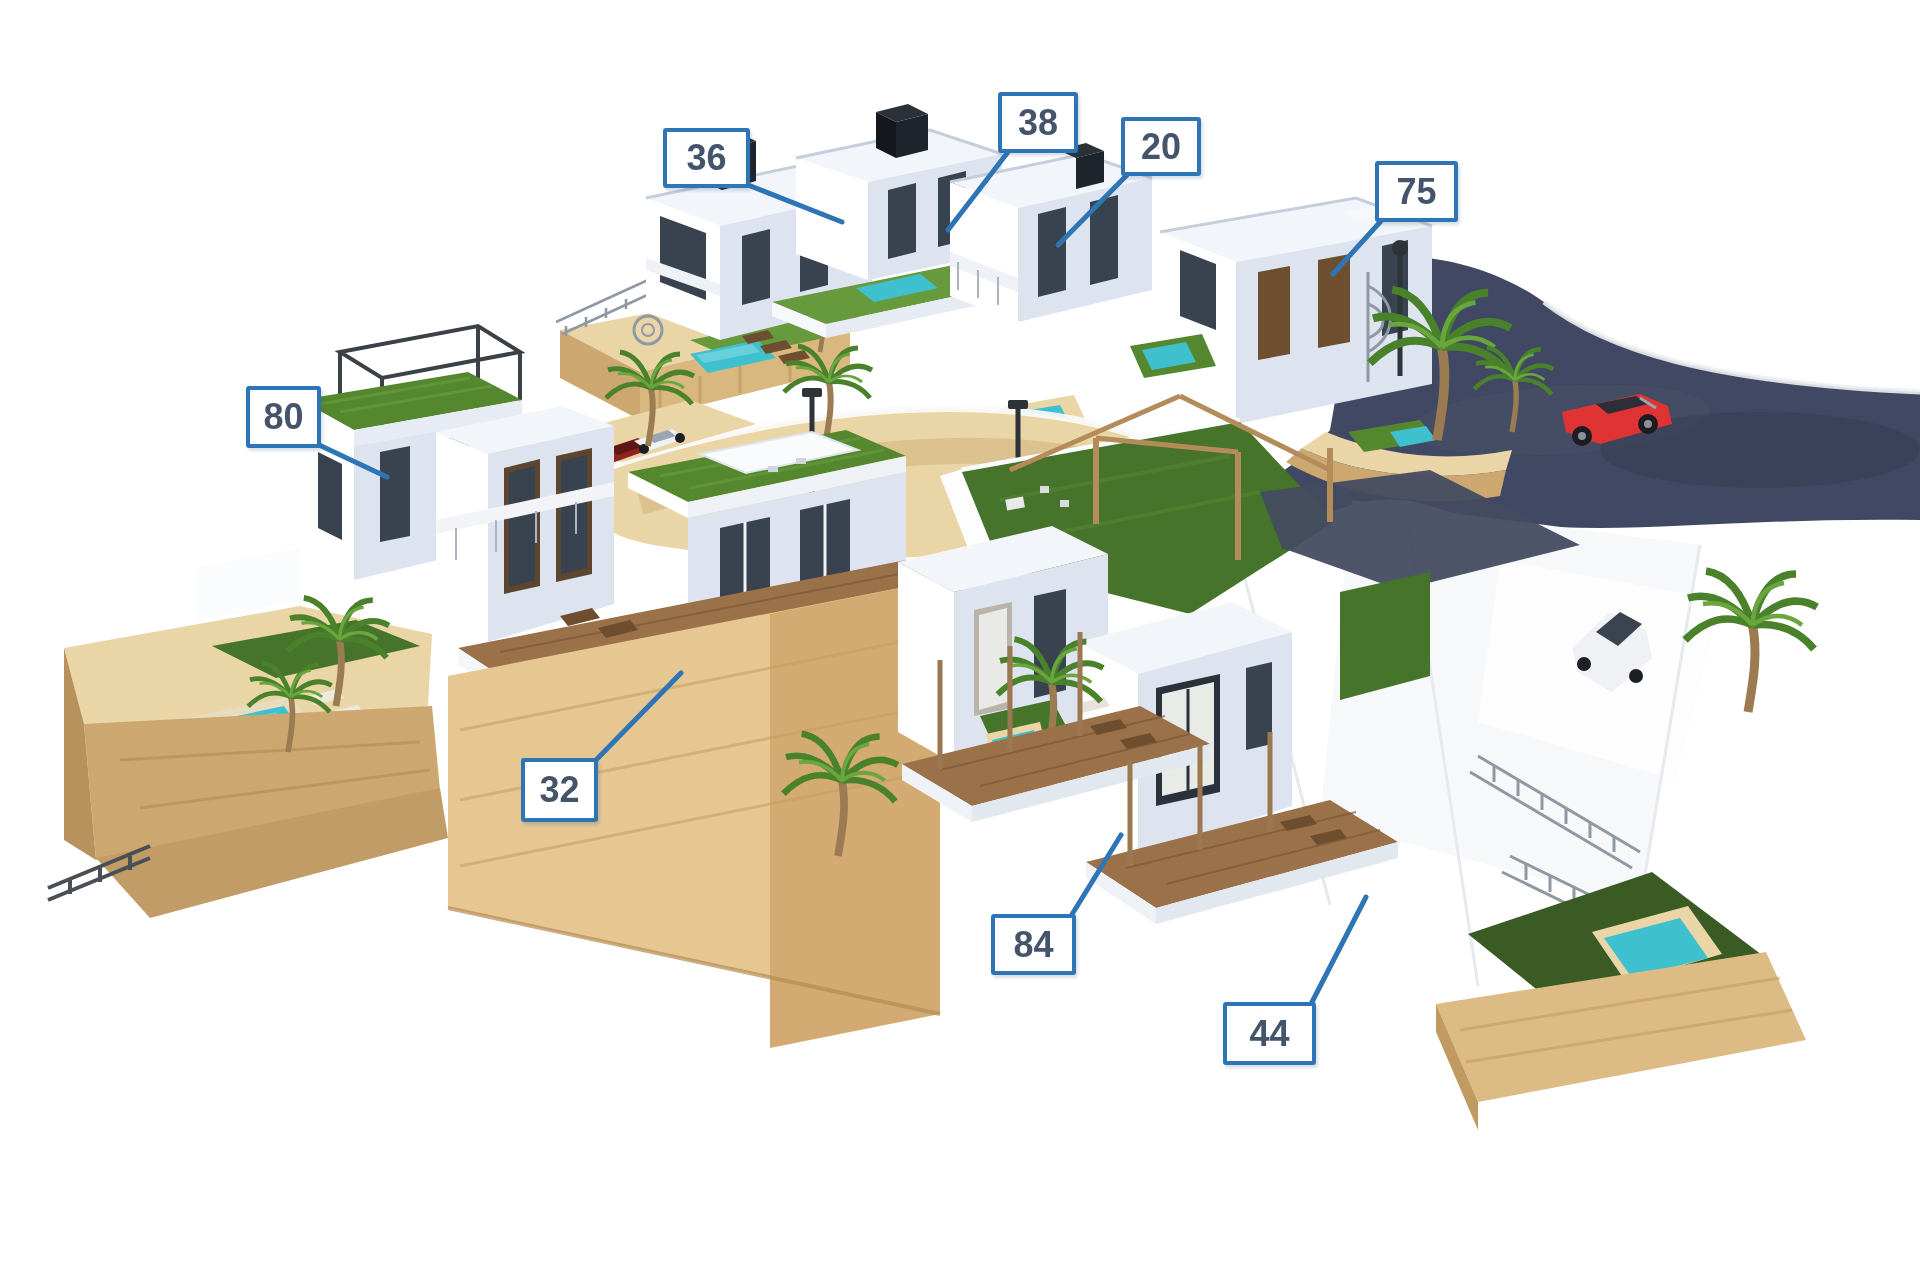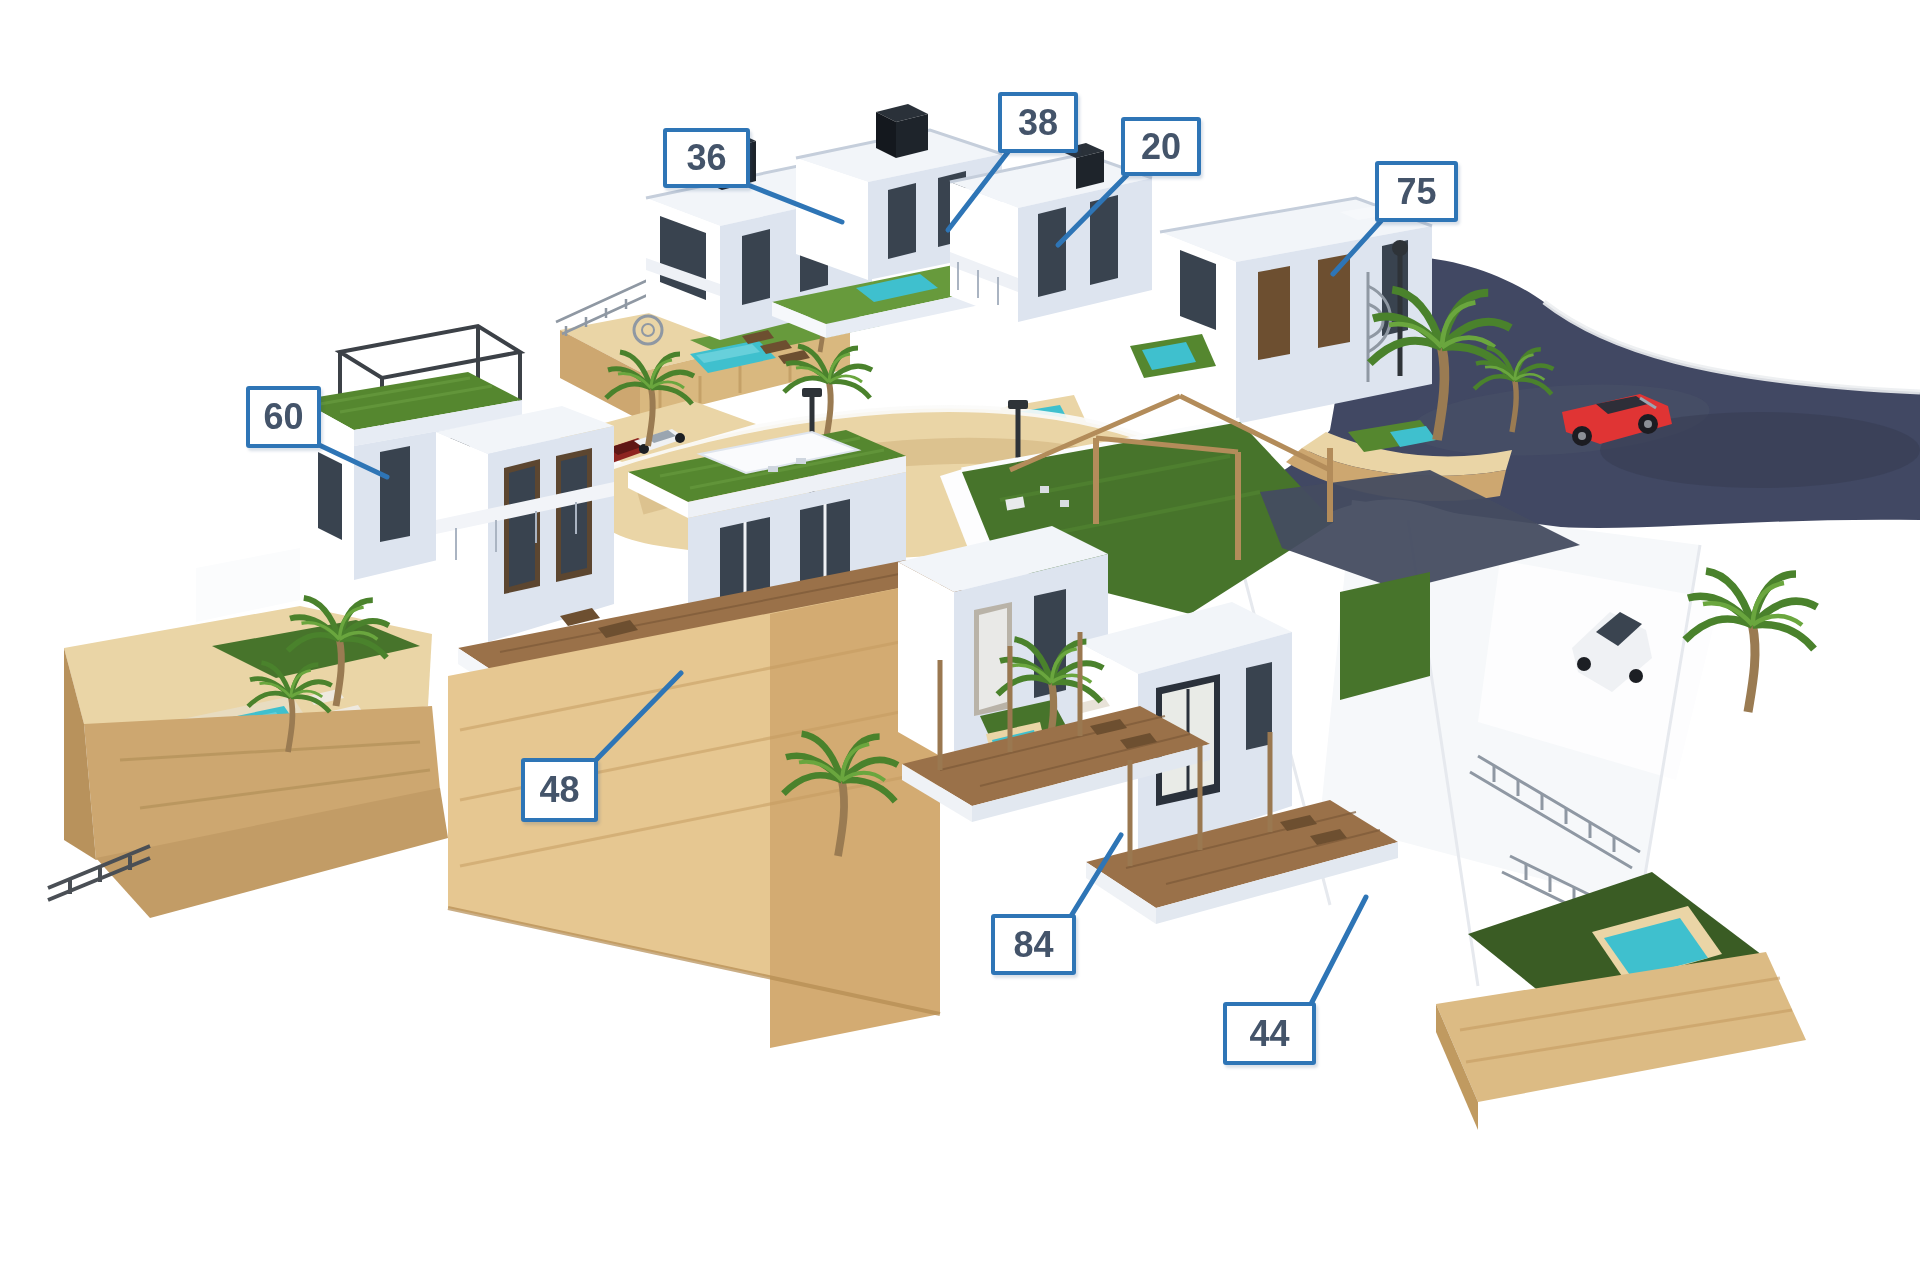--- a/index.html
+++ b/index.html
@@ -428,16 +428,16 @@
     <line class="leader" x1="317" y1="444" x2="387" y2="477"></line>
   </g>
 </svg>
 
 <div class="callout" style="left:663px;top:128px;width:87px;height:60px">36</div>
 <div class="callout" style="left:998px;top:92px;width:80px;height:61px">38</div>
 <div class="callout" style="left:1121px;top:117px;width:80px;height:59px">20</div>
 <div class="callout" style="left:1375px;top:161px;width:83px;height:61px">75</div>
 <div class="callout" style="left:1223px;top:1002px;width:93px;height:63px">44</div>
 <div class="callout" style="left:991px;top:914px;width:85px;height:61px">84</div>
-<div class="callout" style="left:521px;top:758px;width:77px;height:64px">48</div>
-<div class="callout" style="left:246px;top:386px;width:75px;height:62px">60</div>
+<div class="callout" style="left:521px;top:758px;width:77px;height:64px">32</div>
+<div class="callout" style="left:246px;top:386px;width:75px;height:62px">80</div>
 
 </div>
 
 </body></html>

